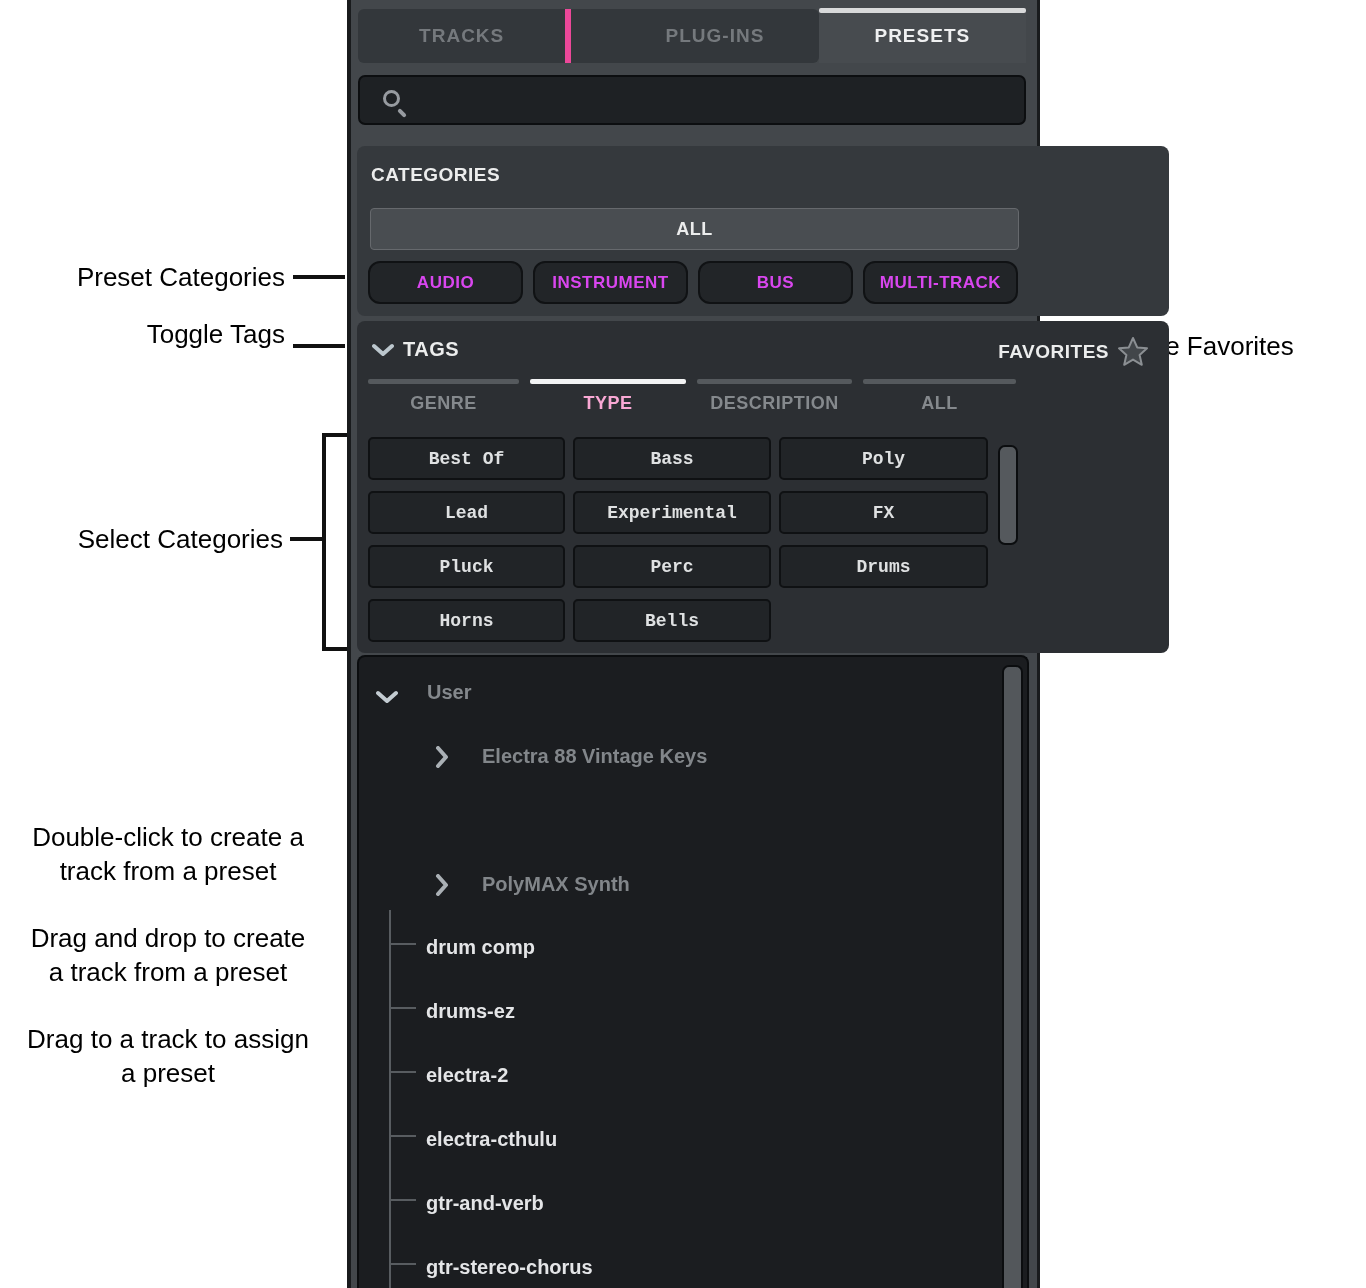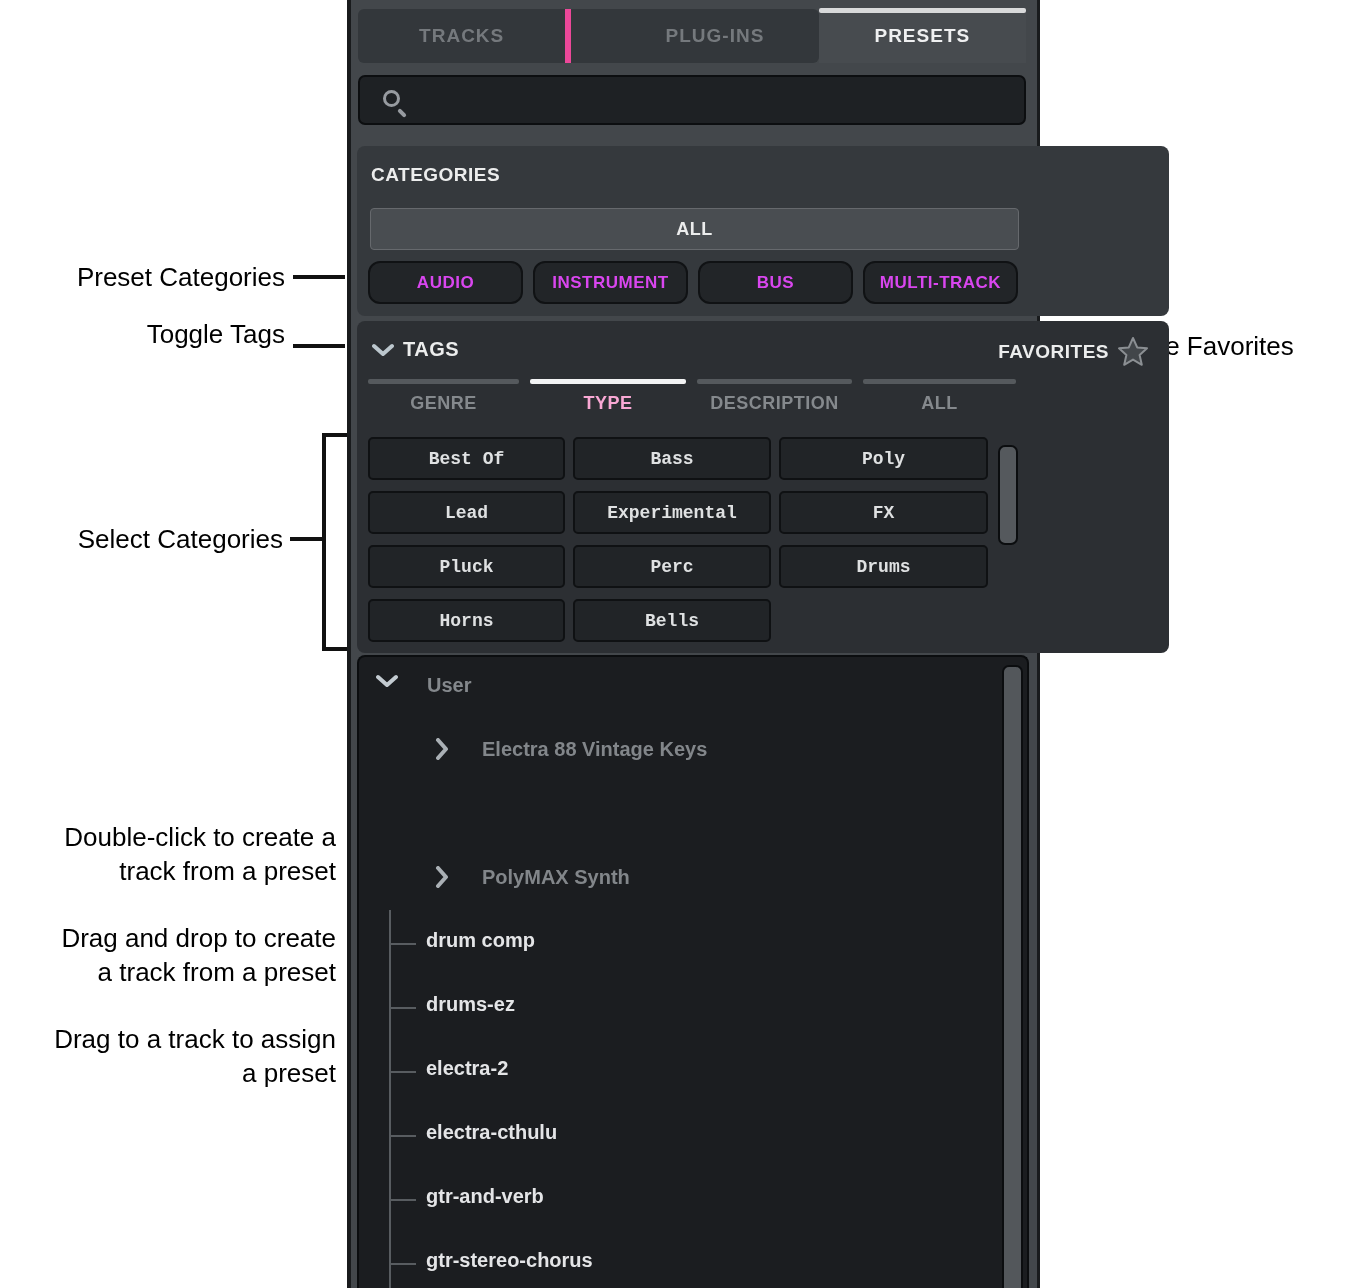--- a/index.html
+++ b/index.html
@@ -6,21 +6,21 @@
   body{
     width:1366px;height:1288px;position:relative;overflow:hidden;
     background:#ffffff;
     font-family:"Liberation Sans", sans-serif;
   }
   
   .ann-label{
     position:absolute;color:#000;font-size:26px;line-height:34px;
     white-space:nowrap;
   }
-  .ann-right-align{text-align:right;white-space:normal;}
+  .ann-right-align{text-align:center;white-space:normal;}
   .ann-line{position:absolute;background:#111;height:4px;}
   .bracket{
     position:absolute;left:322px;top:433px;width:22px;height:210px;
     border-left:4px solid #111;border-top:4px solid #111;border-bottom:4px solid #111;
   }
   
   .panel{
     position:absolute;left:347px;top:0;width:693px;height:1288px;
     background:#43474b;border-left:4px solid #191b1d;border-right:3px solid #191b1d;
     box-sizing:border-box;
@@ -96,21 +96,21 @@
   .tags-scrollbar{
     position:absolute;left:641px;top:124px;width:20px;height:100px;
     background:#55595d;border:2px solid #0b0d0f;border-radius:7px;
   }
   
   .list{
     position:absolute;left:6px;top:655px;width:672px;height:633px;
     background:#1b1d20;border:2px solid #0b0d0f;border-bottom:none;
     border-radius:8px 8px 0 0;overflow:hidden;
   }
-  .tree-row{position:absolute;height:30px;display:flex;align-items:flex-start;}
+  .tree-row{position:absolute;height:30px;display:flex;align-items:flex-end;}
   .tree-root-label{font-weight:bold;font-size:20px;color:#84888c;}
   .tree-group-label{font-weight:bold;font-size:20px;color:#82868a;}
   .tree-leaf-label{font-weight:bold;font-size:20px;color:#e4e5e7;}
   .tree-vline{position:absolute;left:30px;top:253px;width:2px;height:380px;background:#585c60;}
   .tree-tick{position:absolute;left:30px;width:27px;height:2px;background:#585c60;}
   .list-scrollbar{
     position:absolute;left:643px;top:8px;width:21px;height:625px;
     background:#53575b;border:2px solid #0b0d0f;border-radius:7px 7px 0 0;
   }
 </style>

